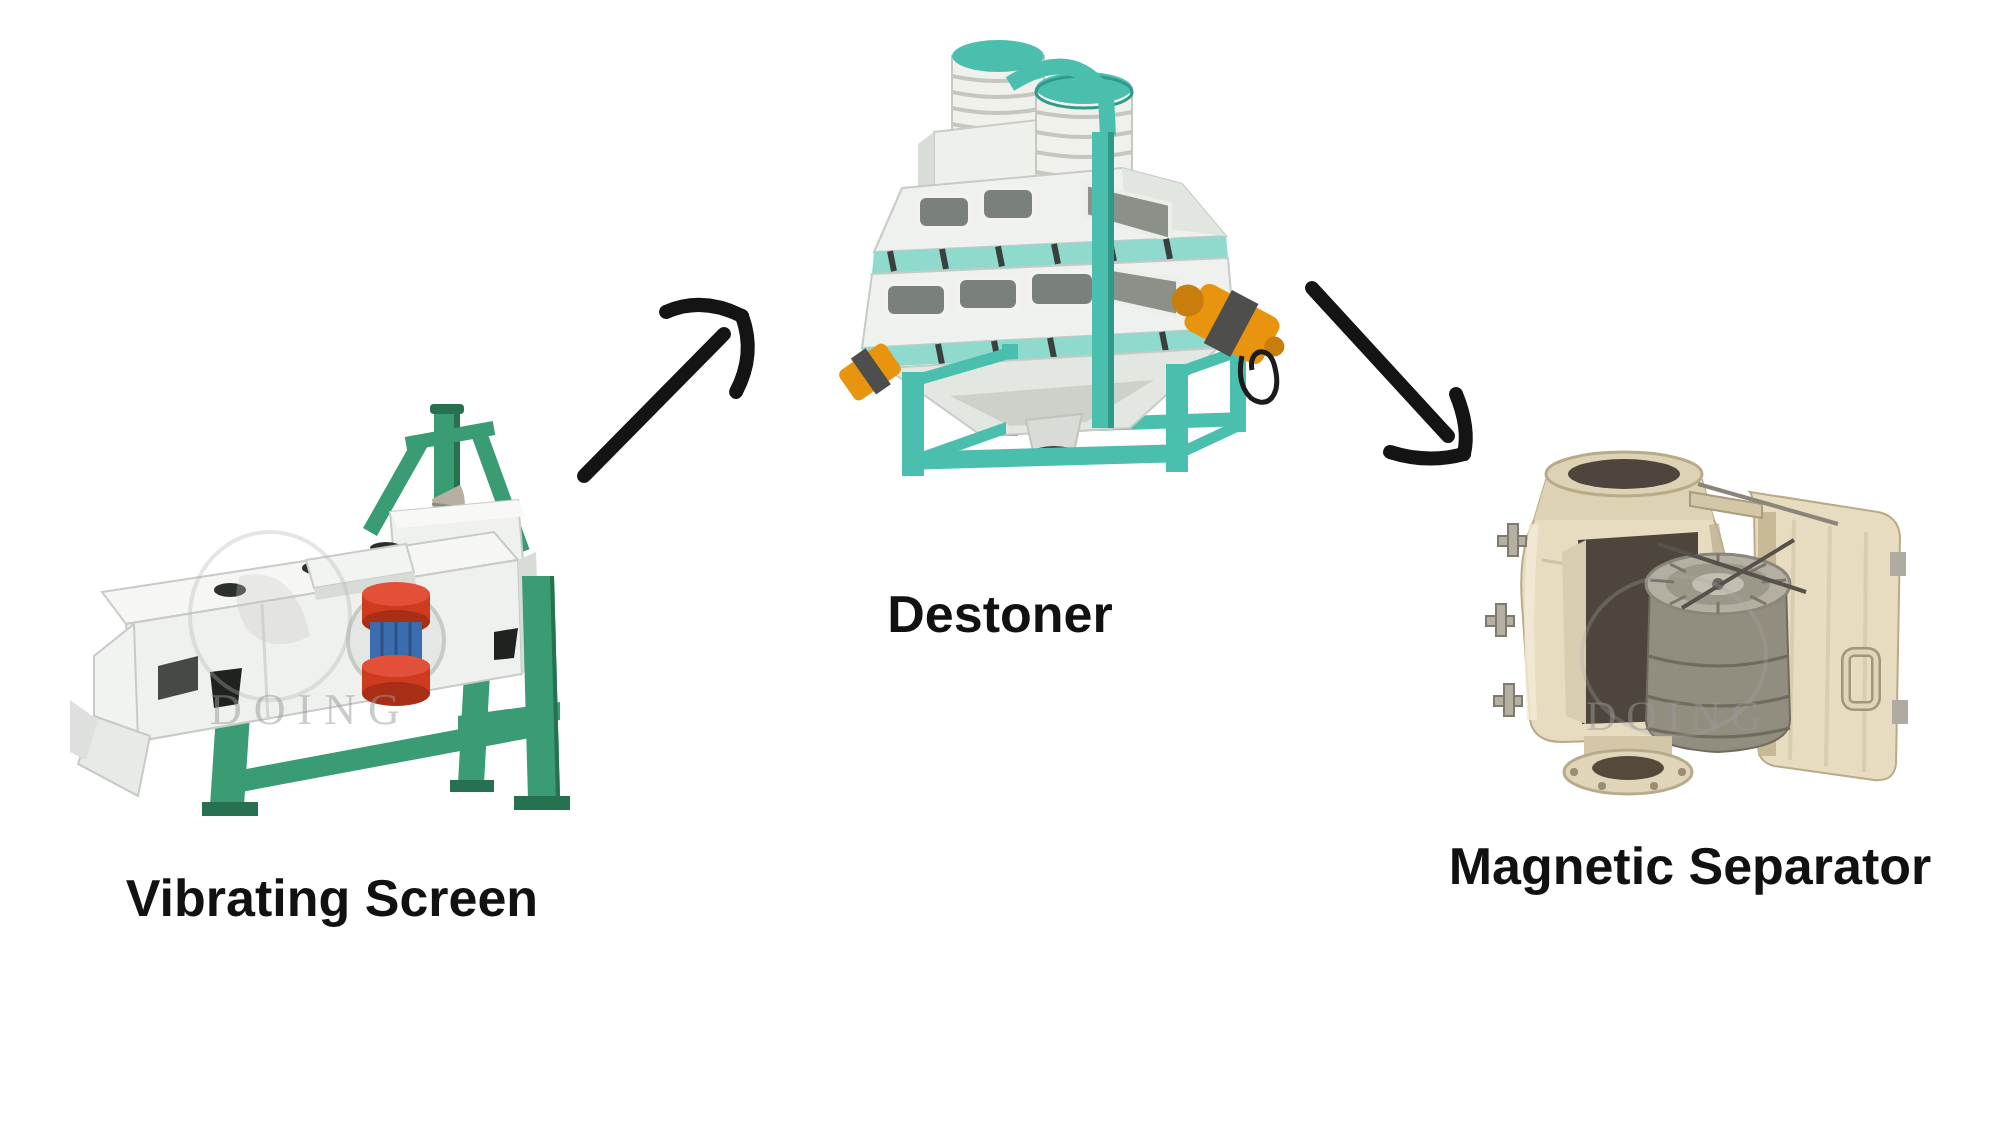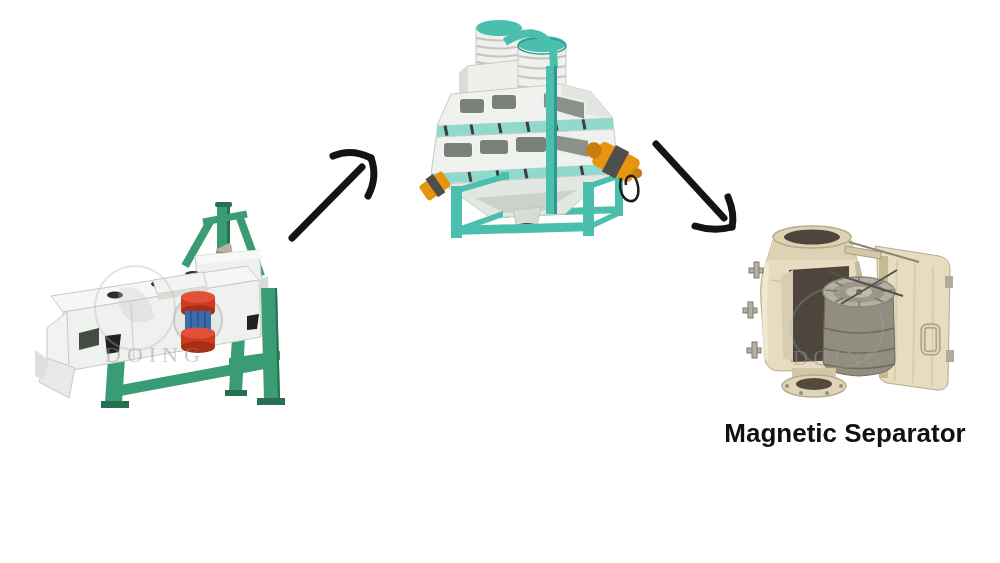--- a/index.html
+++ b/index.html
@@ -298,15 +298,17 @@
     <path d="M9,95 L79,24"></path>
     <path d="M50,13 Q68,5 88,15"></path>
     <path d="M88,15 Q95,34 85,53"></path>
   </svg>
   <svg class="arrow" style="left:648px;top:136px" width="100" height="105" viewBox="0 0 100 105">
     <path d="M8,8 L76,82"></path>
     <path d="M47,90 Q66,96 84,91"></path>
     <path d="M80,61 Q87,78 84,91"></path>
   </svg>
 
+  <div class="step-label lbl-vibrating">Vibrating Screen</div>
+  <div class="step-label lbl-destoner">Destoner</div>
   <div class="step-label lbl-separator">Magnetic Separator</div>
 
 </div>
 
 </body></html>

